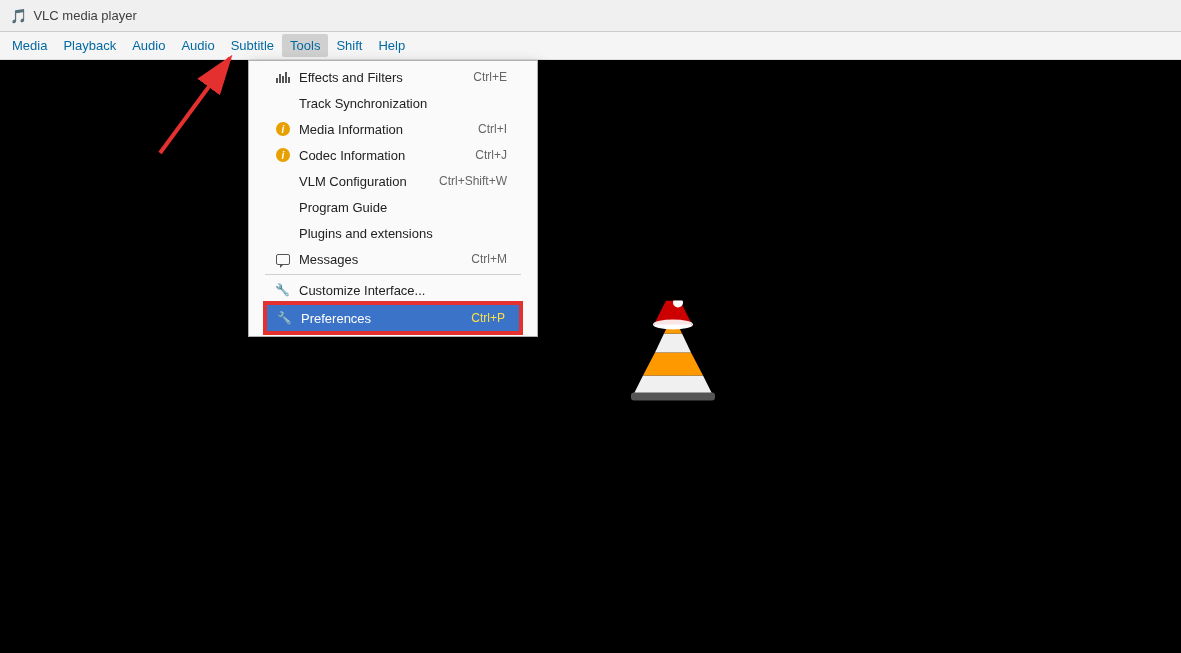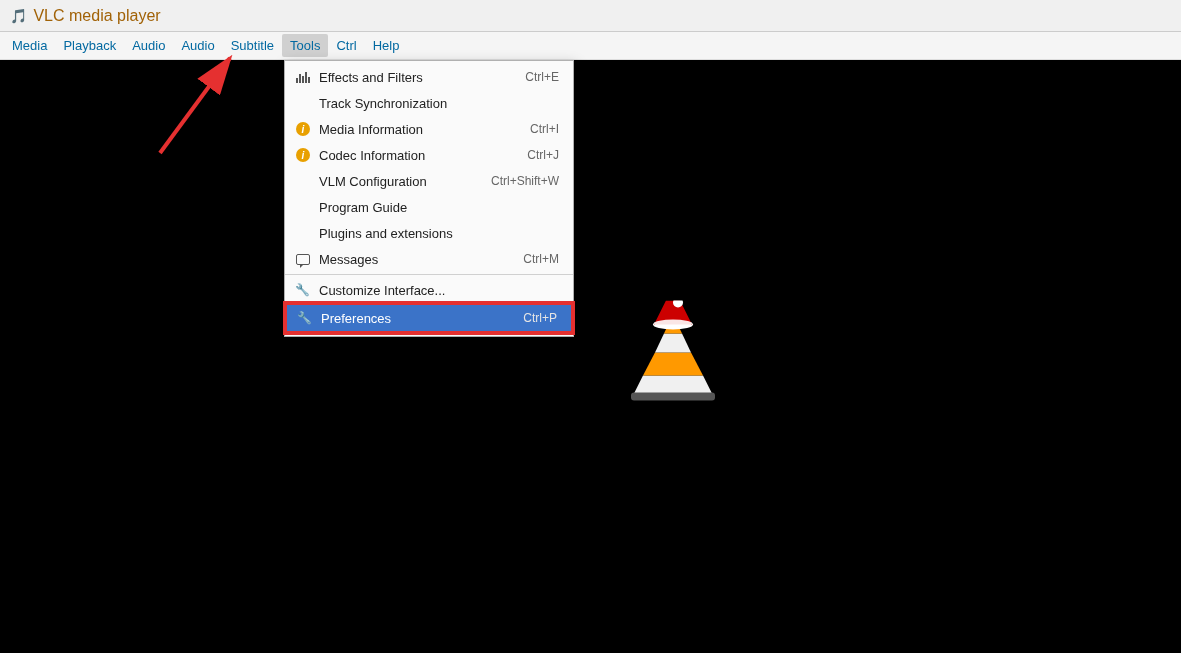--- a/index.html
+++ b/index.html
@@ -17,22 +17,22 @@
     .title-bar {
       background: #f0f0f0;
       height: 32px;
       display: flex;
       align-items: center;
       padding: 0 10px;
       gap: 6px;
       border-bottom: 1px solid #ccc;
     }
     .title-bar-text {
-      font-size: 16px;
-      color: #a16207;
+      font-size: 13px;
+      color: #404040;
     }
 
     
     .menu-bar {
       background: #f5f5f5;
       height: 28px;
       display: flex;
       align-items: center;
       padding: 0 4px;
       border-bottom: 1px solid #ddd;
@@ -52,40 +52,39 @@
     
     .dropdown {
       position: absolute;
       top: 28px;
       left: 248px;
       background: #fafafa;
       border: 1px solid #b0b0b0;
       box-shadow: 2px 4px 12px rgba(0,0,0,0.25);
       min-width: 290px;
       z-index: 100;
-      padding: 3px 0;
-      margin-left: 36px;
+      padding: 3px 16px;
     }
     .dropdown-item {
       display: flex;
       align-items: center;
       padding: 5px 14px 5px 8px;
       cursor: pointer;
       color: #222;
       font-size: 13px;
       position: relative;
     }
     .dropdown-item.highlighted {
       background: #3b73c8;
       color: #fff;
       border: 2px solid #e53030;
       outline: 2px solid #e53030;
     }
     .dropdown-item.highlighted .shortcut {
-      color: #e5e5e5;
+      color: #fde047;
     }
     .dropdown-separator {
       height: 1px;
       background: #d0d0d0;
       margin: 2px 0;
     }
     .item-icon {
       width: 20px;
       height: 16px;
       display: flex;
@@ -185,21 +184,21 @@
   <span class="title-bar-text">VLC media player</span>
 </div>
 
 <div class="menu-bar">
   <div class="menu-item">Media</div>
   <div class="menu-item">Playback</div>
   <div class="menu-item">Audio</div>
   <div class="menu-item">Audio</div>
   <div class="menu-item">Subtitle</div>
   <div class="menu-item active">Tools</div>
-  <div class="menu-item">Ctrl</div>
+  <div class="menu-item">Shift</div>
   <div class="menu-item">Help</div>
 
   <div class="dropdown">
 
     <div class="dropdown-item">
       <div class="item-icon">
         <div class="icon-eq">
           <span style="height:5px;"></span>
           <span style="height:9px;"></span>
           <span style="height:7px;"></span>

